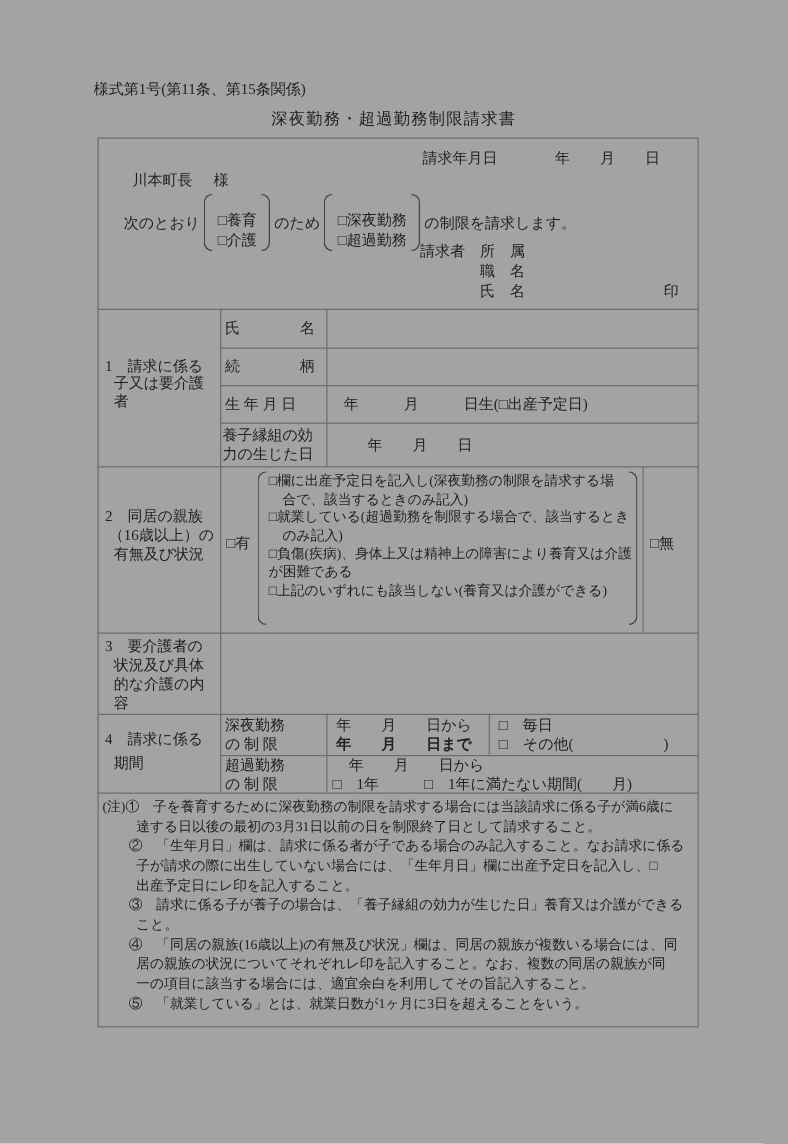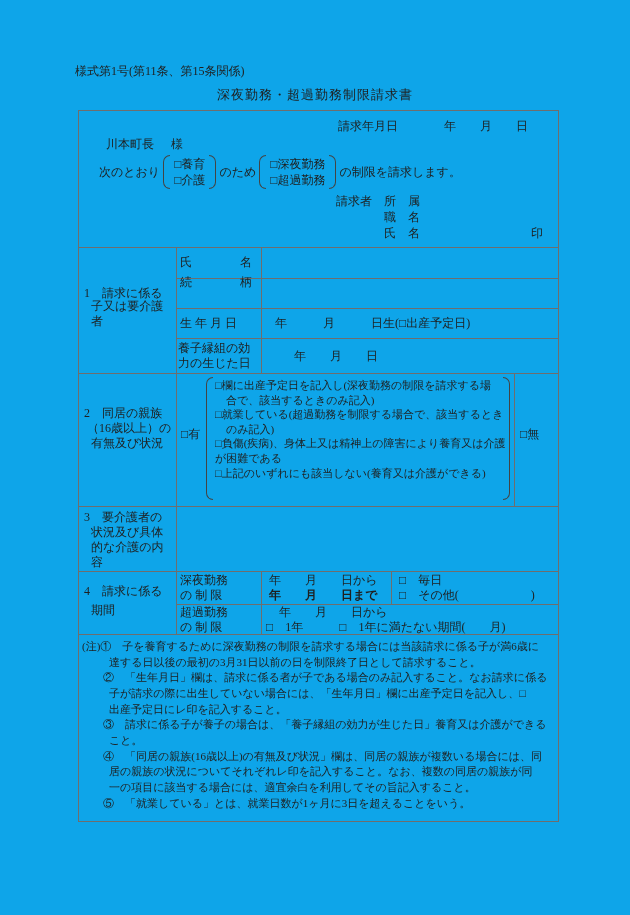--- a/index.html
+++ b/index.html
@@ -1,33 +1,33 @@
 <!DOCTYPE html>
 <html><head>
 <meta charset="utf-8">
 <style>
   html,body{margin:0;padding:0;background:#fff;}
-  .page{position:relative;width:630px;height:915px;background:#0ea5e9;overflow:hidden;
+  .page{position:relative;width:630px;height:915px;background:#a3a3a3;overflow:hidden;
         font-family:"Liberation Serif","DejaVu Serif",serif;color:#1f1f1f;}
   .t{position:absolute;white-space:pre;font-size:12px;line-height:1.2;}
   .box{position:absolute;left:78px;top:110px;width:479px;height:710px;border:1px solid #6e6e6e;}
   .hl,.vl{position:absolute;background:#6e6e6e;}
   .hl{height:1px;}
   .vl{width:1px;}
   .title{font-size:13px;letter-spacing:1px;}
   
   .pl,.pr{position:absolute;width:6px;border:1px solid #444;}
   .pl{border-right:none;border-top-left-radius:8px;border-bottom-left-radius:8px;}
   .pr{border-left:none;border-top-right-radius:8px;border-bottom-right-radius:8px;}
   
   .sentence{position:absolute;left:20px;top:44px;display:flex;align-items:center;gap:3px;}
   .bgrp{display:flex;align-items:stretch;gap:2px;}
   .bgrp .ipl{width:6px;border:1px solid #444;border-right:none;border-top-left-radius:8px;border-bottom-left-radius:8px;}
   .bgrp .ipr{width:6px;border:1px solid #444;border-left:none;border-top-right-radius:8px;border-bottom-right-radius:8px;}
-  .bgrp .opts{display:flex;flex-direction:column;padding:1px 2px;}
+  .bgrp .opts{display:flex;flex-direction:column;padding:1px 2px;margin-top:12px;}
   .bgrp .opts span{font-size:12px;line-height:16px;white-space:pre;}
   
   .optlist{position:absolute;left:136px;top:267px;width:294px;}
   .optlist div{font-size:11px;line-height:14.6px;white-space:pre;}
   .optlist .ind{padding-left:11px;}
   
   .note{position:absolute;font-size:11px;white-space:pre;line-height:1.2;}
   .fill{position:absolute;}
 </style>
 </head>
@@ -86,21 +86,21 @@
     <div class="t" style="left:305px;top:99px;">職　名</div>
     <div class="t" style="left:305px;top:115px;">氏　名</div>
     <div class="t" style="left:452px;top:115px;">印</div>
 
     <div class="t" style="left:5px;top:175px;">1　請求に係る</div>
     <div class="t" style="left:12px;top:188px;">子又は要介護</div>
     <div class="t" style="left:12px;top:203px;">者</div>
 
     <div class="t" style="left:101px;top:144px;">氏　　　　名</div>
     <div class="fill" style="left:183px;top:137px;width:295px;height:29px;"></div>
-    <div class="t" style="left:101px;top:164px;">続　　　　柄</div>
+    <div class="t" style="left:101px;top:175px;">続　　　　柄</div>
     <div class="fill" style="left:183px;top:168px;width:295px;height:28px;"></div>
     <div class="t" style="left:101px;top:205px;">生 年 月 日</div>
     <div class="t" style="left:196px;top:205px;">年　　　月　　　日生(□出産予定日)</div>
     <div class="t" style="left:99px;top:230px;">養子縁組の効</div>
     <div class="t" style="left:99px;top:245px;">力の生じた日</div>
     <div class="t" style="left:215px;top:238px;">年　　月　　日</div>
 
     <div class="t" style="left:5px;top:295px;">2　同居の親族</div>
     <div class="t" style="left:8px;top:310px;">（16歳以上）の</div>
     <div class="t" style="left:12px;top:325px;">有無及び状況</div>

